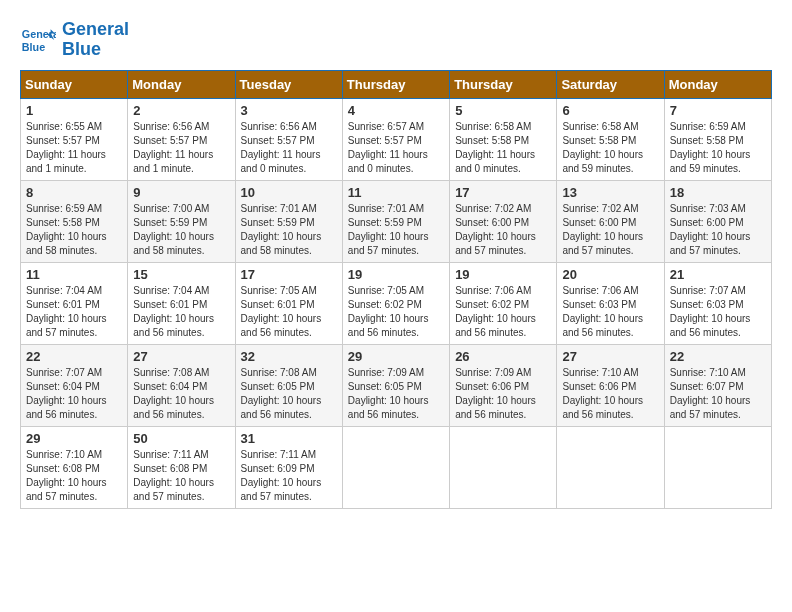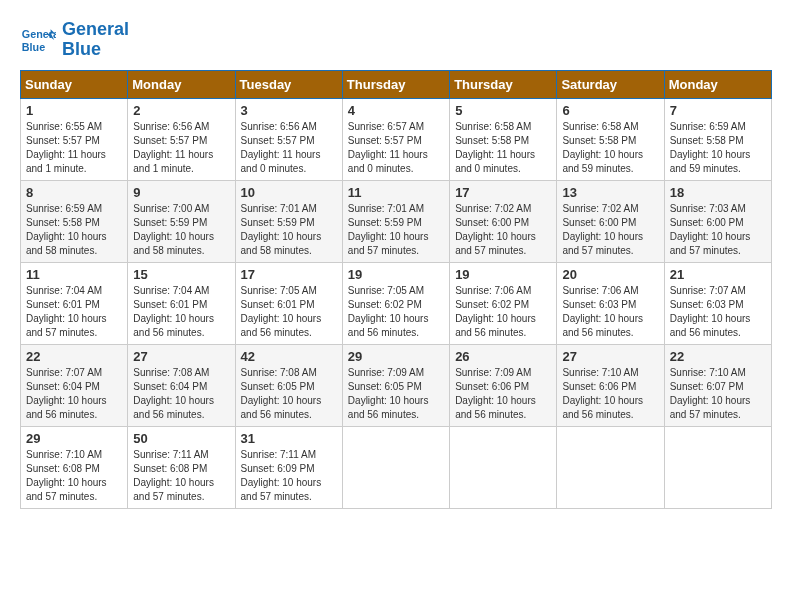--- a/index.html
+++ b/index.html
@@ -310,21 +310,21 @@
       </td>
         <td>
         <span class="day-num">27</span>
         <div class="day-info">
           Sunrise: 7:08 AM<br>
           Sunset: 6:04 PM<br>
           Daylight: 10 hours and 56 minutes.
         </div>
       </td>
         <td>
-        <span class="day-num">42</span>
+        <span class="day-num">32</span>
         <div class="day-info">
           Sunrise: 7:08 AM<br>
           Sunset: 6:05 PM<br>
           Daylight: 10 hours and 56 minutes.
         </div>
       </td>
         <td>
         <span class="day-num">29</span>
         <div class="day-info">
           Sunrise: 7:09 AM<br>

